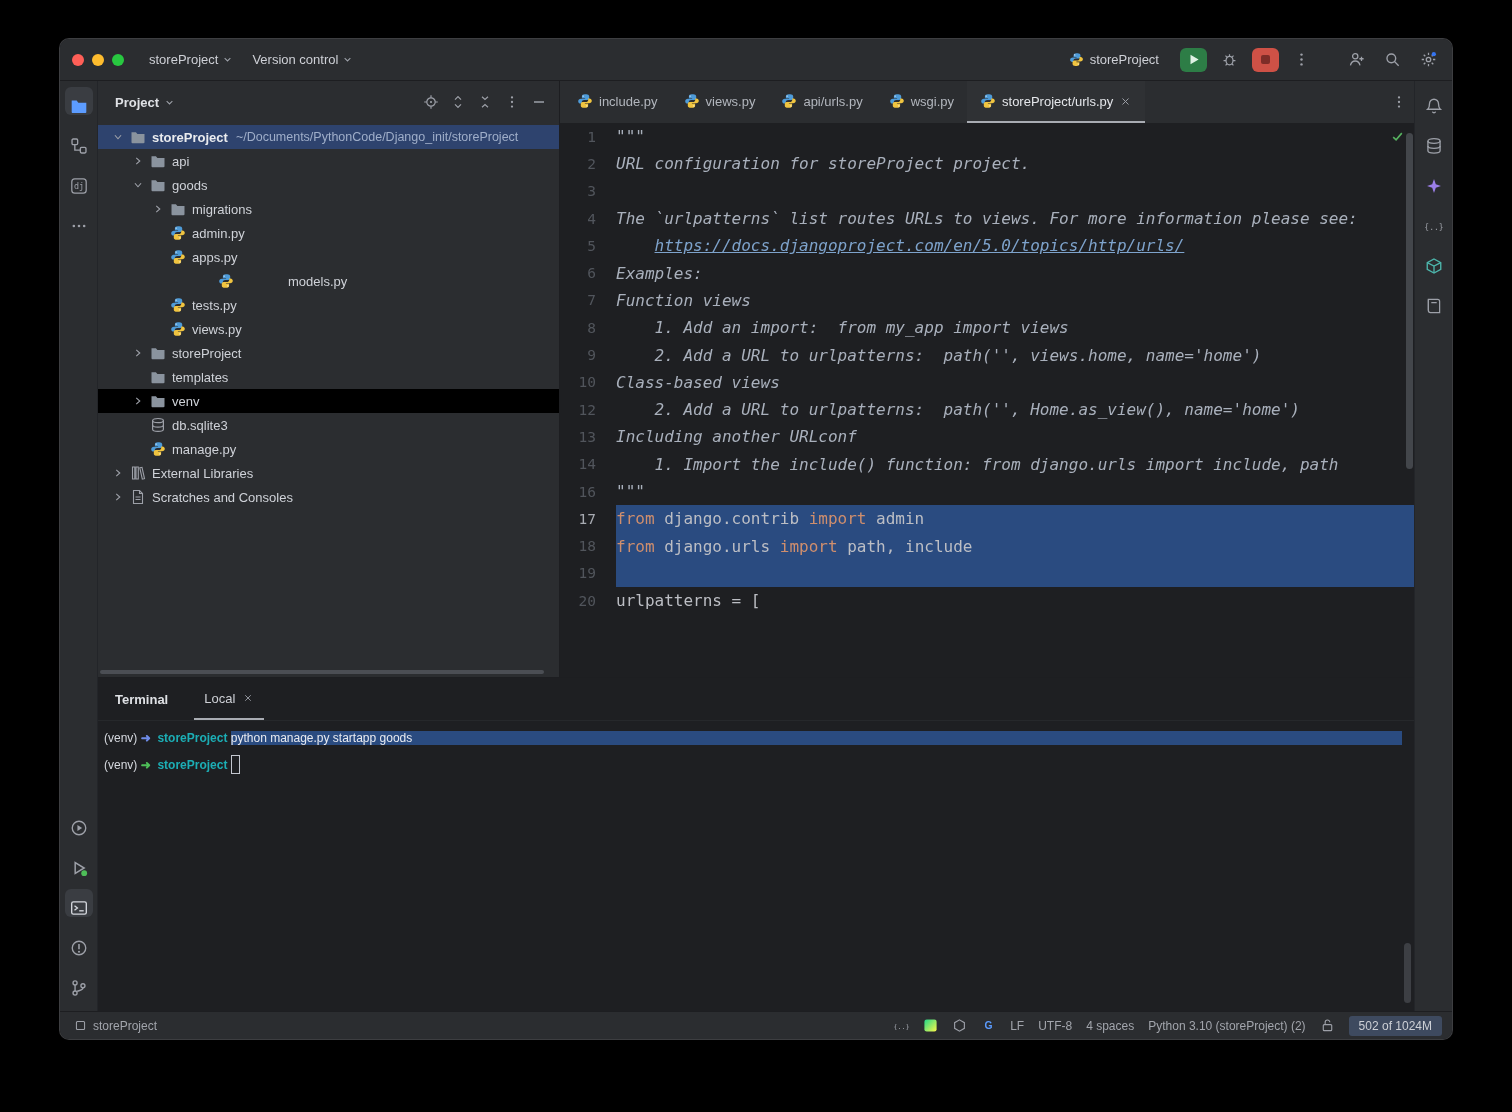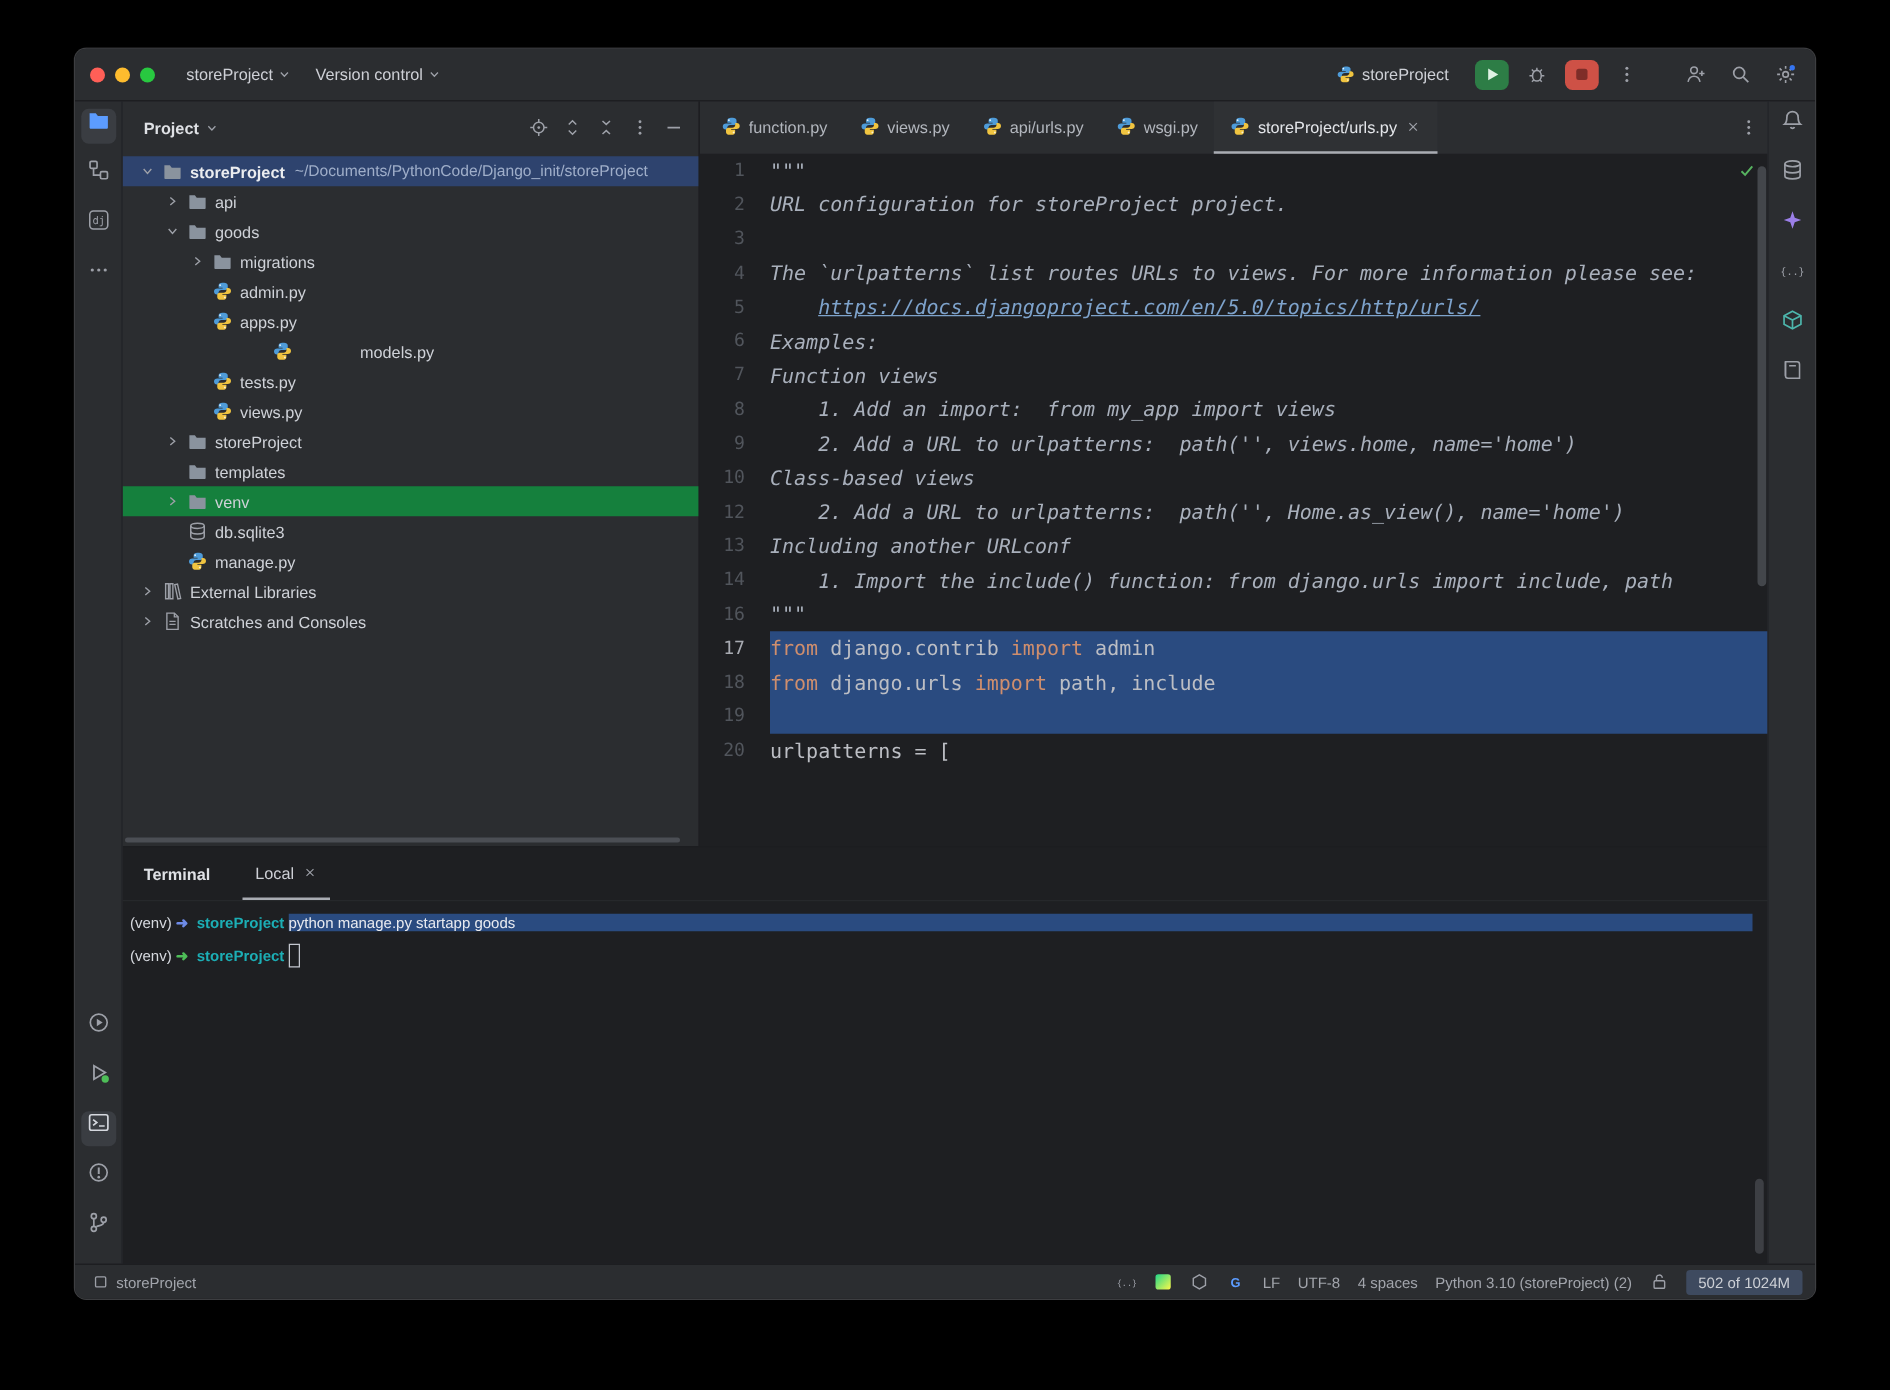--- a/index.html
+++ b/index.html
@@ -26,35 +26,35 @@
   .stop-btn{background:#CE5146}
   .stop-inner{width:9px;height:9px;background:#7E2D28;border-radius:2px}
   .tb-sep{width:10px}
 
   
   .left-strip,.right-strip{position:absolute;top:42px;bottom:28px;width:38px;background:#2B2D30;
     display:flex;flex-direction:column;align-items:center;padding-top:6px;gap:12px;z-index:4}
   .left-strip{left:0;border-right:1px solid #232529}
   .right-strip{right:0;border-left:1px solid #232529}
   .strip-spacer{flex:1}
-  .strip-btn{width:28px;height:28px;border-radius:6px;display:flex;align-items:flex-start;justify-content:center;flex:none}
+  .strip-btn{width:28px;height:28px;border-radius:6px;display:flex;align-items:flex-end;justify-content:center;flex:none}
   .strip-btn svg{width:18px;height:18px}
   .strip-btn.active{background:#3A3D42}
 
   
   .project-panel{position:absolute;left:38px;top:42px;width:461px;height:596px;background:#2B2D30}
   .panel-header{height:42px;display:flex;align-items:center;padding:0 12px 0 17px}
   .panel-title{color:#DFE1E5;font-size:13px;font-weight:700;margin-right:4px}
   .panel-header .hdr-chev svg{width:13px;height:13px}
   .panel-actions{margin-left:auto;display:flex;align-items:center;gap:11px}
   .panel-actions .pa svg{width:16px;height:16px}
   .tree{position:absolute;top:44px;left:0;right:0}
   .tree-row{height:24px;display:flex;align-items:center;font-size:13px;color:#CFD2D8;white-space:nowrap;overflow:hidden}
   .tree-row.sel-blue{background:#2E436E}
-  .tree-row.sel-brown{background:#15803d}
+  .tree-row.sel-brown{background:#000000}
   .tw-chev{width:20px;height:16px;flex:none;display:flex;align-items:center;justify-content:center}
   .tw-chev svg{width:14px;height:14px}
   .tw-icon{width:16px;height:16px;margin:0 6px 0 2px;flex:none}
   .tw-icon svg{width:16px;height:16px}
   .tw-label.bold{font-weight:700;color:#EAECEF}
   .tw-secondary{color:#898D95;margin-left:8px;font-size:12.5px}
   .sel-blue .tw-secondary{color:#9FAEC9}
   .hscroll{position:absolute;left:2px;bottom:3px;width:444px;height:4px;background:#4B4E54;border-radius:2px}
 
   
@@ -541,21 +541,21 @@
     <div class="tabbar" id="tabbar">
       <div class="tab">
           <span class="tw-icon">
             <svg viewBox="0 0 16 16">
               <path d="M7.9 1.2c-1.9 0-3 .8-3 2.1v1.9h3.2v.6H3.9C2.3 5.8 1.2 6.8 1.2 8.2c0 1.4 1 2.4 2.4 2.4h1.2V9.1c0-1.3 1.1-2.2 2.4-2.2h3.1c1.1 0 1.9-.8 1.9-1.8V3.3c0-1.3-1.3-2.1-3-2.1z" fill="#4E9BD8"></path>
               <path d="M8.1 14.8c1.9 0 3-.8 3-2.1v-1.9H7.9v-.6h4.2c1.6 0 2.7-1 2.7-2.4 0-1.4-1-2.4-2.4-2.4h-1.2v1.5c0 1.3-1.1 2.2-2.4 2.2H5.7c-1.1 0-1.9.8-1.9 1.8v1.8c0 1.3 1.3 2.1 3 2.1z" fill="#F0C440"></path>
               <circle cx="6.1" cy="3.1" r=".7" fill="#E8F1F8"></circle>
               <circle cx="9.9" cy="12.9" r=".7" fill="#FBF3D8"></circle>
             </svg>
           </span>
-          <span>function.py</span>
+          <span>include.py</span>
         </div>
         <div class="tab">
           <span class="tw-icon">
             <svg viewBox="0 0 16 16">
               <path d="M7.9 1.2c-1.9 0-3 .8-3 2.1v1.9h3.2v.6H3.9C2.3 5.8 1.2 6.8 1.2 8.2c0 1.4 1 2.4 2.4 2.4h1.2V9.1c0-1.3 1.1-2.2 2.4-2.2h3.1c1.1 0 1.9-.8 1.9-1.8V3.3c0-1.3-1.3-2.1-3-2.1z" fill="#4E9BD8"></path>
               <path d="M8.1 14.8c1.9 0 3-.8 3-2.1v-1.9H7.9v-.6h4.2c1.6 0 2.7-1 2.7-2.4 0-1.4-1-2.4-2.4-2.4h-1.2v1.5c0 1.3-1.1 2.2-2.4 2.2H5.7c-1.1 0-1.9.8-1.9 1.8v1.8c0 1.3 1.3 2.1 3 2.1z" fill="#F0C440"></path>
               <circle cx="6.1" cy="3.1" r=".7" fill="#E8F1F8"></circle>
               <circle cx="9.9" cy="12.9" r=".7" fill="#FBF3D8"></circle>
             </svg>
           </span>

